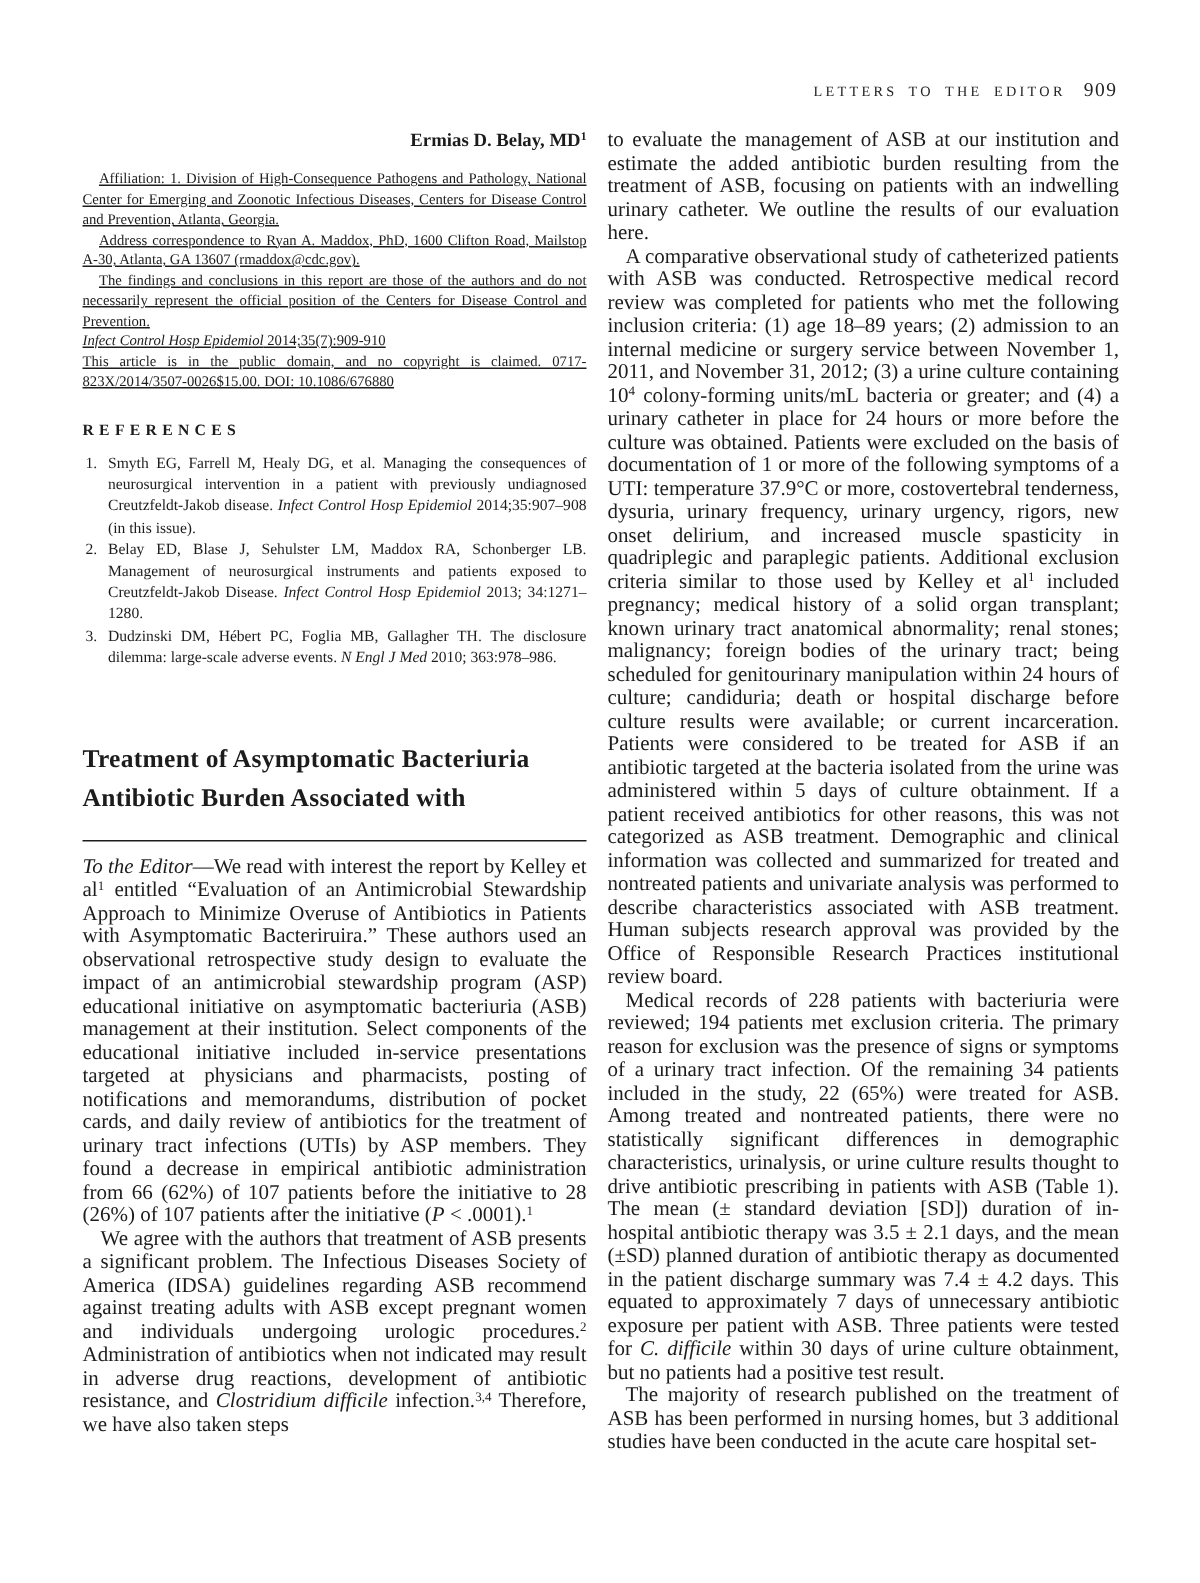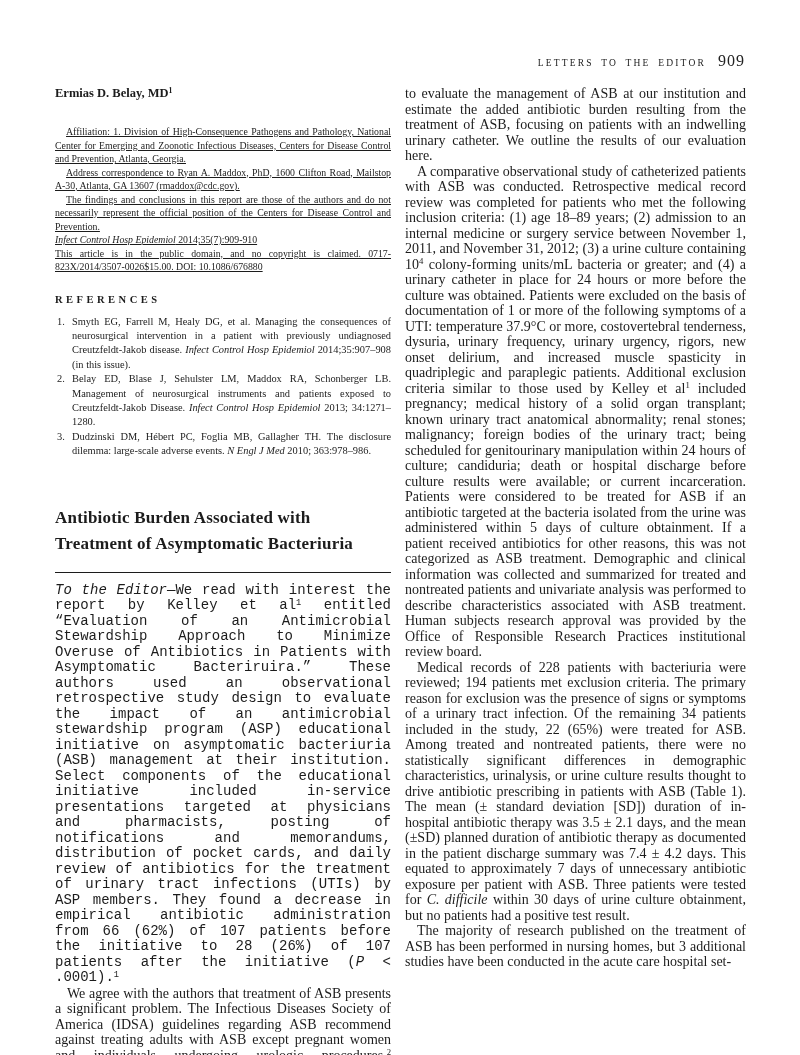--- a/index.html
+++ b/index.html
@@ -19,42 +19,42 @@
     top: 52px;
     right: 55px;
     font-size: 9.5px;
     letter-spacing: 2.2px;
     word-spacing: 3px;
     color: #222;
   }
   .running-head .pagenum {
     letter-spacing: 1px;
     margin-left: 12px;
-    font-size: 16px;
+    font-size: 13px;
   }
   
   .col-left {
     position: absolute;
     left: 55px;
     top: 86px;
     width: 336px;
   }
   .col-right {
     position: absolute;
     left: 405px;
     top: 86px;
     width: 341px;
   }
   
   .signature {
-    text-align: left;
+    text-align: right;
     font-weight: bold;
     font-size: 12.5px;
     line-height: 15px;
-    margin-bottom: 24px;
+    margin-bottom: 12px;
   }
   
   .footnote-block {
     font-size: 9.8px;
     line-height: 13.5px;
     text-align: justify;
     text-decoration: underline;
   }
   .footnote-block .fn { margin: 0; }
   .footnote-block .fn.indent { text-indent: 11px; }
@@ -88,21 +88,21 @@
     border-top: 1.5px solid #1c1c1c;
     margin: 15px 0 0 0;
   }
   
   .body-par {
     font-size: 14px;
     line-height: 15.5px;
     text-align: justify;
     margin: 0;
   }
-  .body-par.first-after-rule { margin-top: 10px; font-family: Liberation Mono, monospace; }
+  .body-par.first-after-rule { margin-top: 10px; }
   .body-par.indent { text-indent: 12px; }
   
   .run-i { font-style: italic; }
   .run-sup { font-size: 0.62em; position: relative; top: -0.5em; line-height: 0; }
 </style>
 </head>
 <body>
 
 <div class="page">
 
@@ -133,22 +133,22 @@
         <span class="ref-num">2.</span>
         <span><span>Belay ED, Blase J, Sehulster LM, Maddox RA, Schonberger LB. Management of neurosurgical instruments and patients exposed to Creutzfeldt-Jakob Disease. </span><span class="run-i">Infect Control Hosp Epidemiol</span><span> 2013; 34:1271–1280.</span></span>
       </div>
       <div class="ref-item">
         <span class="ref-num">3.</span>
         <span><span>Dudzinski DM, Hébert PC, Foglia MB, Gallagher TH. The disclosure dilemma: large-scale adverse events. </span><span class="run-i">N Engl J Med</span><span> 2010; 363:978–986.</span></span>
       </div>
     </div>
 
     <div class="article-title">
+      <div>Treatment of Asymptomatic Bacteriuria</div>
       <div>Antibiotic Burden Associated with</div>
-      <div>Treatment of Asymptomatic Bacteriuria</div>
     </div>
 
     <hr class="title-rule">
 
     <p class="body-par first-after-rule"><span class="run-i">To the Editor</span><span>—We read with interest the report by Kelley et al</span><span class="run-sup">1</span><span> entitled “Evaluation of an Antimicrobial Stewardship Approach to Minimize Overuse of Antibiotics in Patients with Asymptomatic Bacteriruira.” These authors used an observational retrospective study design to evaluate the impact of an antimicrobial stewardship program (ASP) educational initiative on asymptomatic bacteriuria (ASB) management at their institution. Select components of the educational initiative included in-service presentations targeted at physicians and pharmacists, posting of notifications and memorandums, distribution of pocket cards, and daily review of antibiotics for the treatment of urinary tract infections (UTIs) by ASP members. They found a decrease in empirical antibiotic administration from 66 (62%) of 107 patients before the initiative to 28 (26%) of 107 patients after the initiative (</span><span class="run-i">P</span><span> &lt; .0001).</span><span class="run-sup">1</span></p>
     <p class="body-par indent"><span>We agree with the authors that treatment of ASB presents a significant problem. The Infectious Diseases Society of America (IDSA) guidelines regarding ASB recommend against treating adults with ASB except pregnant women and individuals undergoing urologic procedures.</span><span class="run-sup">2</span><span> Administration of antibiotics when not indicated may result in adverse drug reactions, development of antibiotic resistance, and </span><span class="run-i">Clostridium difficile</span><span> infection.</span><span class="run-sup">3,4</span><span> Therefore, we have also taken steps</span></p>
 
   </div>
 
   <div class="col-right">

